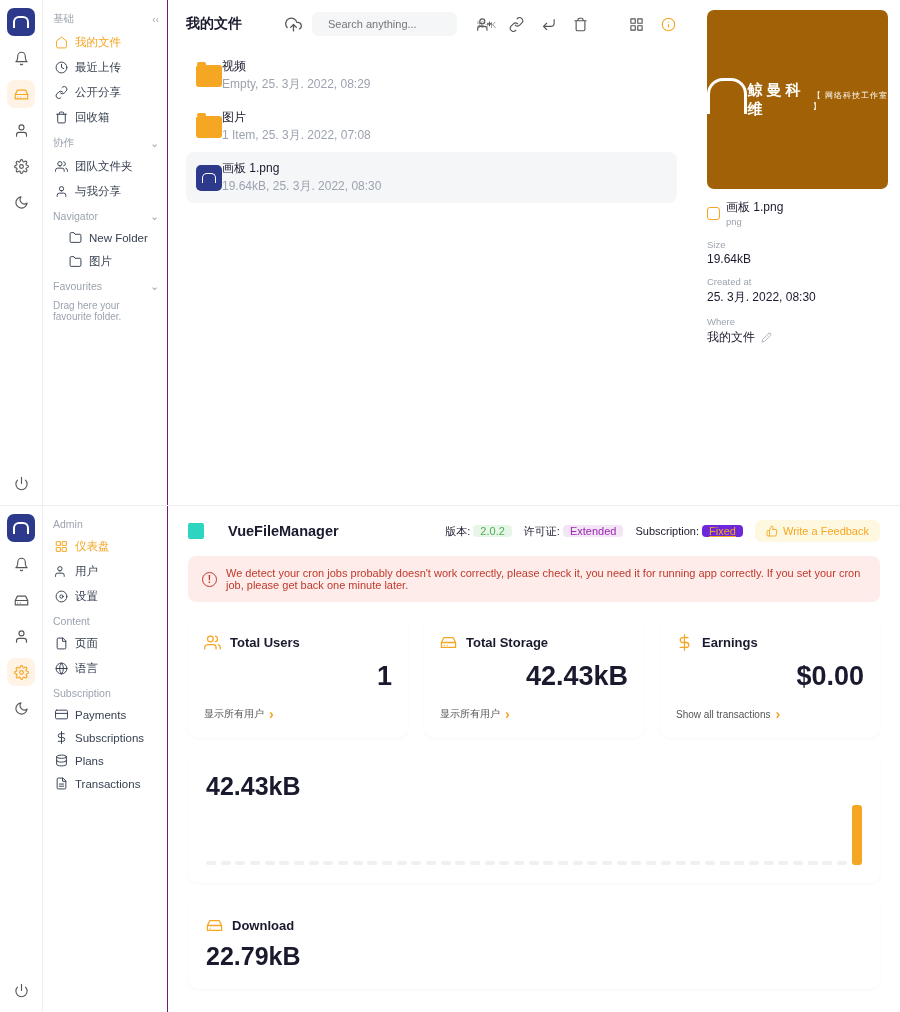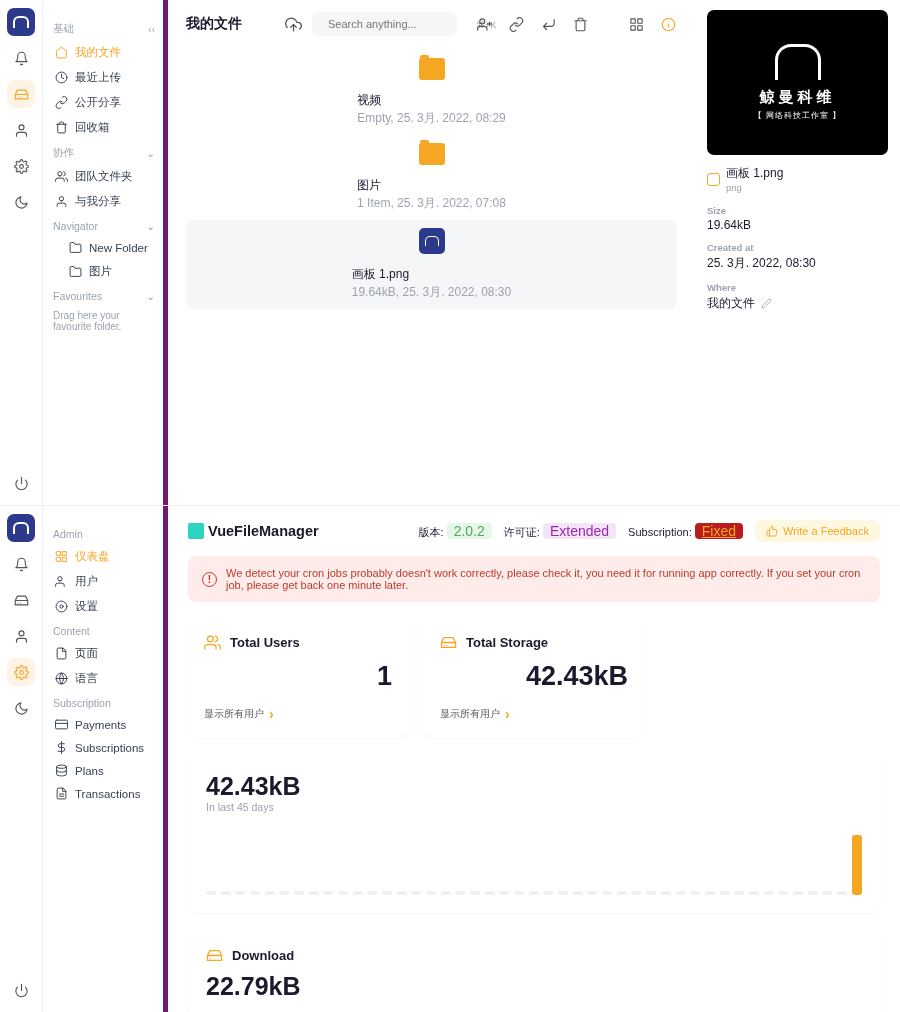--- a/index.html
+++ b/index.html
@@ -12,71 +12,71 @@
     
     .icon-rail { width: 43px; border-right: 1px solid #f0f0f0; display: flex; flex-direction: column; align-items: center; padding: 8px 0; gap: 8px; position: relative; }
     .logo { width: 28px; height: 28px; background: #2d3a8c; border-radius: 7px; display: flex; align-items: center; justify-content: center; }
     .logo-inner { width: 16px; height: 12px; border: 2px solid #fff; border-radius: 6px 6px 0 0; border-bottom: none; }
     .rail-icon { width: 28px; height: 28px; display: flex; align-items: center; justify-content: center; border-radius: 8px; color: #555; cursor: pointer; }
     .rail-icon.active { background: #fff3e6; color: #f5a623; }
     .rail-icon.active2 { background: #fff3e6; color: #f5a623; }
     .rail-bottom { margin-top: auto; }
     
     
-    .sidebar { width: 125px; border-right: 5px solid #701a75; padding: 16px 8px; font-size: 11.5px; }
+    .sidebar { width: 125px; border-right: 1px solid #701a75; padding: 6px 8px; font-size: 11.5px; }
     .sidebar .collapse { float: right; color: #aaa; font-size: 10px; }
     .sec-title { color: #9ca3af; font-size: 10.5px; margin: 6px 0 4px 2px; display: flex; justify-content: space-between; align-items: center; }
     .nav-item { display: flex; align-items: center; gap: 7px; padding: 5px 4px; border-radius: 5px; color: #374151; cursor: pointer; }
     .nav-item.active { color: #f5a623; font-weight: 500; }
     .nav-item .nicon { width: 13px; height: 13px; display: inline-flex; align-items: center; justify-content: center; }
     .sub-item { padding-left: 18px; }
     .drag-hint { color: #9ca3af; font-size: 10px; padding: 4px 2px; }
     
     
     .main-top { flex: 1; display: flex; }
     .file-area { flex: 1; padding: 12px 18px; }
     .fa-header { display: flex; align-items: center; gap: 10px; margin-bottom: 14px; }
     .breadcrumb { font-weight: 600; font-size: 14px; flex: 1; }
     .action-icon { width: 18px; height: 18px; color: #555; cursor: pointer; display: inline-flex; align-items: center; justify-content: center; }
     .search-box { background: #f5f6f8; border-radius: 7px; padding: 6px 10px; display: flex; align-items: flex-end; gap: 6px; width: 145px; }
     .search-box input { border: none; background: transparent; outline: none; font-size: 11px; flex: 1; color: #888; }
     .kbd { font-size: 9px; color: #999; }
     .toolbar-icons { display: flex; gap: 14px; align-items: center; margin-left: 8px; }
     
-    .file-row { display: flex; align-items: center; gap: 12px; padding: 8px 10px; border-radius: 8px; flex-direction: column; }
+    .file-row { display: flex; align-items: center; padding: 8px 10px; border-radius: 8px; }
     .file-row.selected { background: #f5f6f8; }
     .folder-icon { width: 26px; height: 22px; background: #f5a623; border-radius: 3px; position: relative; }
     .folder-icon::before { content: ''; position: absolute; top: -3px; left: 1px; width: 9px; height: 3px; background: #f5a623; border-radius: 2px 2px 0 0; }
     .file-thumb { width: 26px; height: 26px; background: #2d3a8c; border-radius: 5px; display: flex; align-items: center; justify-content: center; }
     .file-thumb-inner { width: 14px; height: 10px; border: 1.5px solid #fff; border-radius: 5px 5px 0 0; border-bottom: none; }
     .file-info { flex: 1; }
     .file-name { font-size: 12px; font-weight: 500; }
     .file-meta { font-size: 12px; color: #9ca3af; margin-top: 1px; }
     
     
     .detail-panel { width: 205px; padding: 10px 12px; }
-    .preview-img { width: 100%; height: 145px; background: #000000; border-radius: 7px; display: flex; flex-direction: column; align-items: center; justify-content: center; color: #fff; margin-bottom: 10px; }
+    .preview-img { width: 100%; height: 179px; background: #a16207; border-radius: 7px; display: flex; flex-direction: row; align-items: center; justify-content: center; color: #fff; margin-bottom: 10px; }
     .preview-logo { width: 46px; height: 36px; border: 3px solid #fff; border-radius: 16px 16px 0 0; border-bottom: none; margin-bottom: 8px; }
     .preview-text { font-size: 15px; font-weight: 600; letter-spacing: 4px; }
     .preview-sub { font-size: 8px; margin-top: 3px; letter-spacing: 1px; }
     .detail-row { margin-bottom: 10px; }
-    .detail-label { font-size: 9.5px; color: #9ca3af; margin-bottom: 2px; font-weight: bold; }
+    .detail-label { font-size: 9.5px; color: #9ca3af; margin-bottom: 2px; }
     .detail-value { font-size: 12px; font-weight: 500; }
     .detail-name-row { display: flex; align-items: center; gap: 6px; }
     .detail-name-row .imgicon { width: 13px; height: 13px; border: 1.5px solid #f5a623; border-radius: 3px; }
     
     
     .main-bottom { flex: 1; padding: 14px 20px; overflow-y: auto; }
-    .admin-header { display: flex; align-items: center; gap: 4px; margin-bottom: 14px; justify-content: flex-end; }
+    .admin-header { display: flex; align-items: center; gap: 24px; margin-bottom: 14px; justify-content: flex-end; }
     .admin-title { font-weight: 700; font-size: 14.5px; }
     .admin-header-right { margin-left: auto; display: flex; gap: 12px; align-items: center; font-size: 11px; }
-    .badge { display: inline-block; padding: 0 7px; border-radius: 4px; font-size: 14px; }
+    .badge { display: inline-block; padding: 0 7px; border-radius: 4px; font-size: 11px; }
     .badge-green { background: #e8f5e9; color: #4caf50; }
     .badge-purple { background: #f3e5f5; color: #9c27b0; }
-    .badge-yellow { background: #b91c1c; color: #f5a623; text-decoration: underline; }
+    .badge-yellow { background: #6d28d9; color: #f5a623; text-decoration: underline; }
     .feedback-btn { background: #fff8e1; color: #f5a623; padding: 5px 11px; border-radius: 6px; font-weight: 500; cursor: pointer; display: flex; gap: 5px; align-items: center; }
     
     .alert-bar { background: #fdecea; color: #c0392b; padding: 11px 14px; border-radius: 8px; display: flex; gap: 9px; font-size: 11px; margin-bottom: 16px; align-items: center; }
     .alert-icon { width: 15px; height: 15px; border: 1.5px solid #c0392b; border-radius: 50%; display: flex; align-items: center; justify-content: center; font-size: 10px; font-weight: bold; flex-shrink: 0; }
     
     .stat-grid { display: grid; grid-template-columns: 1fr 1fr 1fr; gap: 16px; margin-bottom: 16px; }
     .stat-card { background: #fff; border-radius: 10px; padding: 16px; box-shadow: 0 1px 3px rgba(0,0,0,0.04); text-align: right; }
     .stat-head { display: flex; align-items: center; gap: 9px; margin-bottom: 10px; }
     .stat-icon { width: 17px; height: 17px; color: #f5a623; }
     .stat-title { font-weight: 600; font-size: 13px; }
@@ -509,25 +509,36 @@
           <svg class="stat-icon" viewBox="0 0 24 24">
               <path d="M22 12H2M5.5 5h13l3.5 7v7H2v-7l3.5-7zM6 16h.01M10 16h.01"></path>
             </svg>
           <span class="stat-title">Total Storage</span>
         </div>
         <div class="stat-value">42.43kB</div>
         <div class="stat-link">
             <span>显示所有用户</span>
           </div>
       </div>
+      <div class="stat-card">
+        <div class="stat-head">
+          <svg class="stat-icon" viewBox="0 0 24 24">
+              <path d="M12 1v22M17 5H9.5a3.5 3.5 0 000 7h5a3.5 3.5 0 010 7H6"></path>
+            </svg>
+          <span class="stat-title">Earnings</span>
+        </div>
+        <div class="stat-value">$0.00</div>
+        <div class="stat-link">
+            <span>Show all transactions</span>
+          </div>
+      </div>
     </div>
 
     <div class="chart-card">
       <div class="chart-value">42.43kB</div>
-      <div class="chart-sub">In last 45 days</div>
       <div class="chart-bars" id="chart1">
           <div class="bar"></div>
           <div class="bar"></div>
           <div class="bar"></div>
           <div class="bar"></div>
           <div class="bar"></div>
           <div class="bar"></div>
           <div class="bar"></div>
           <div class="bar"></div>
           <div class="bar"></div>

